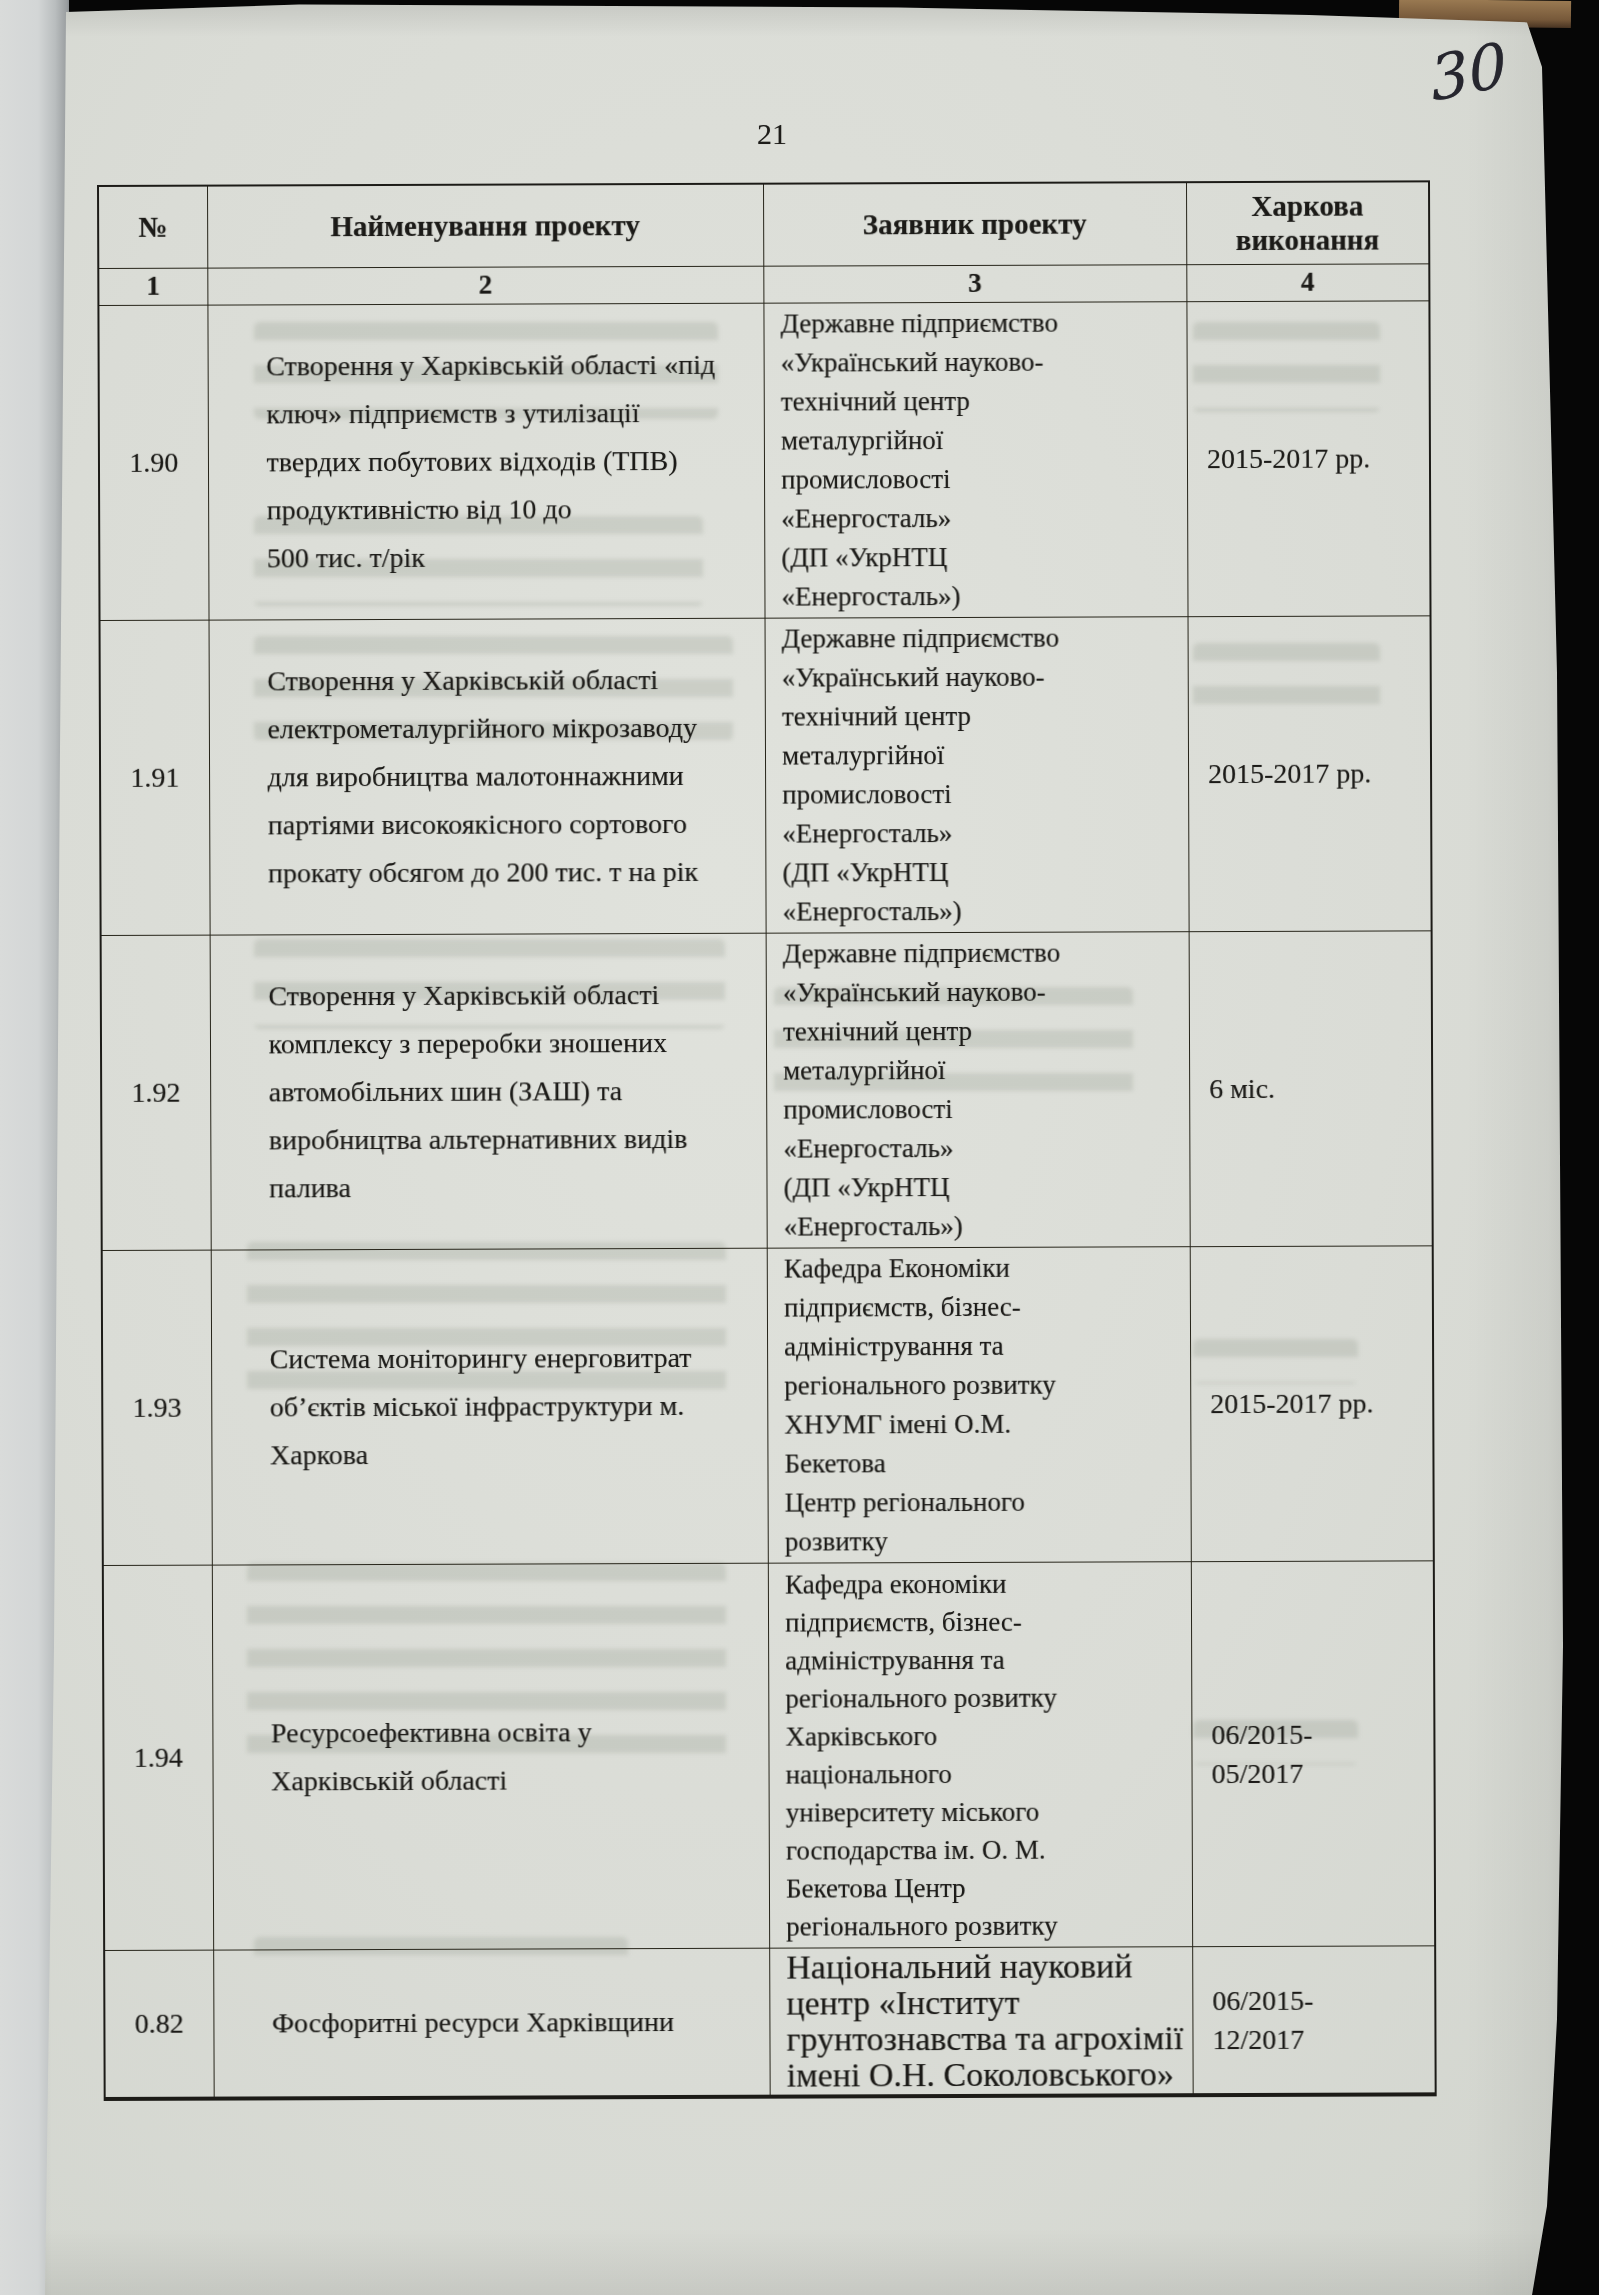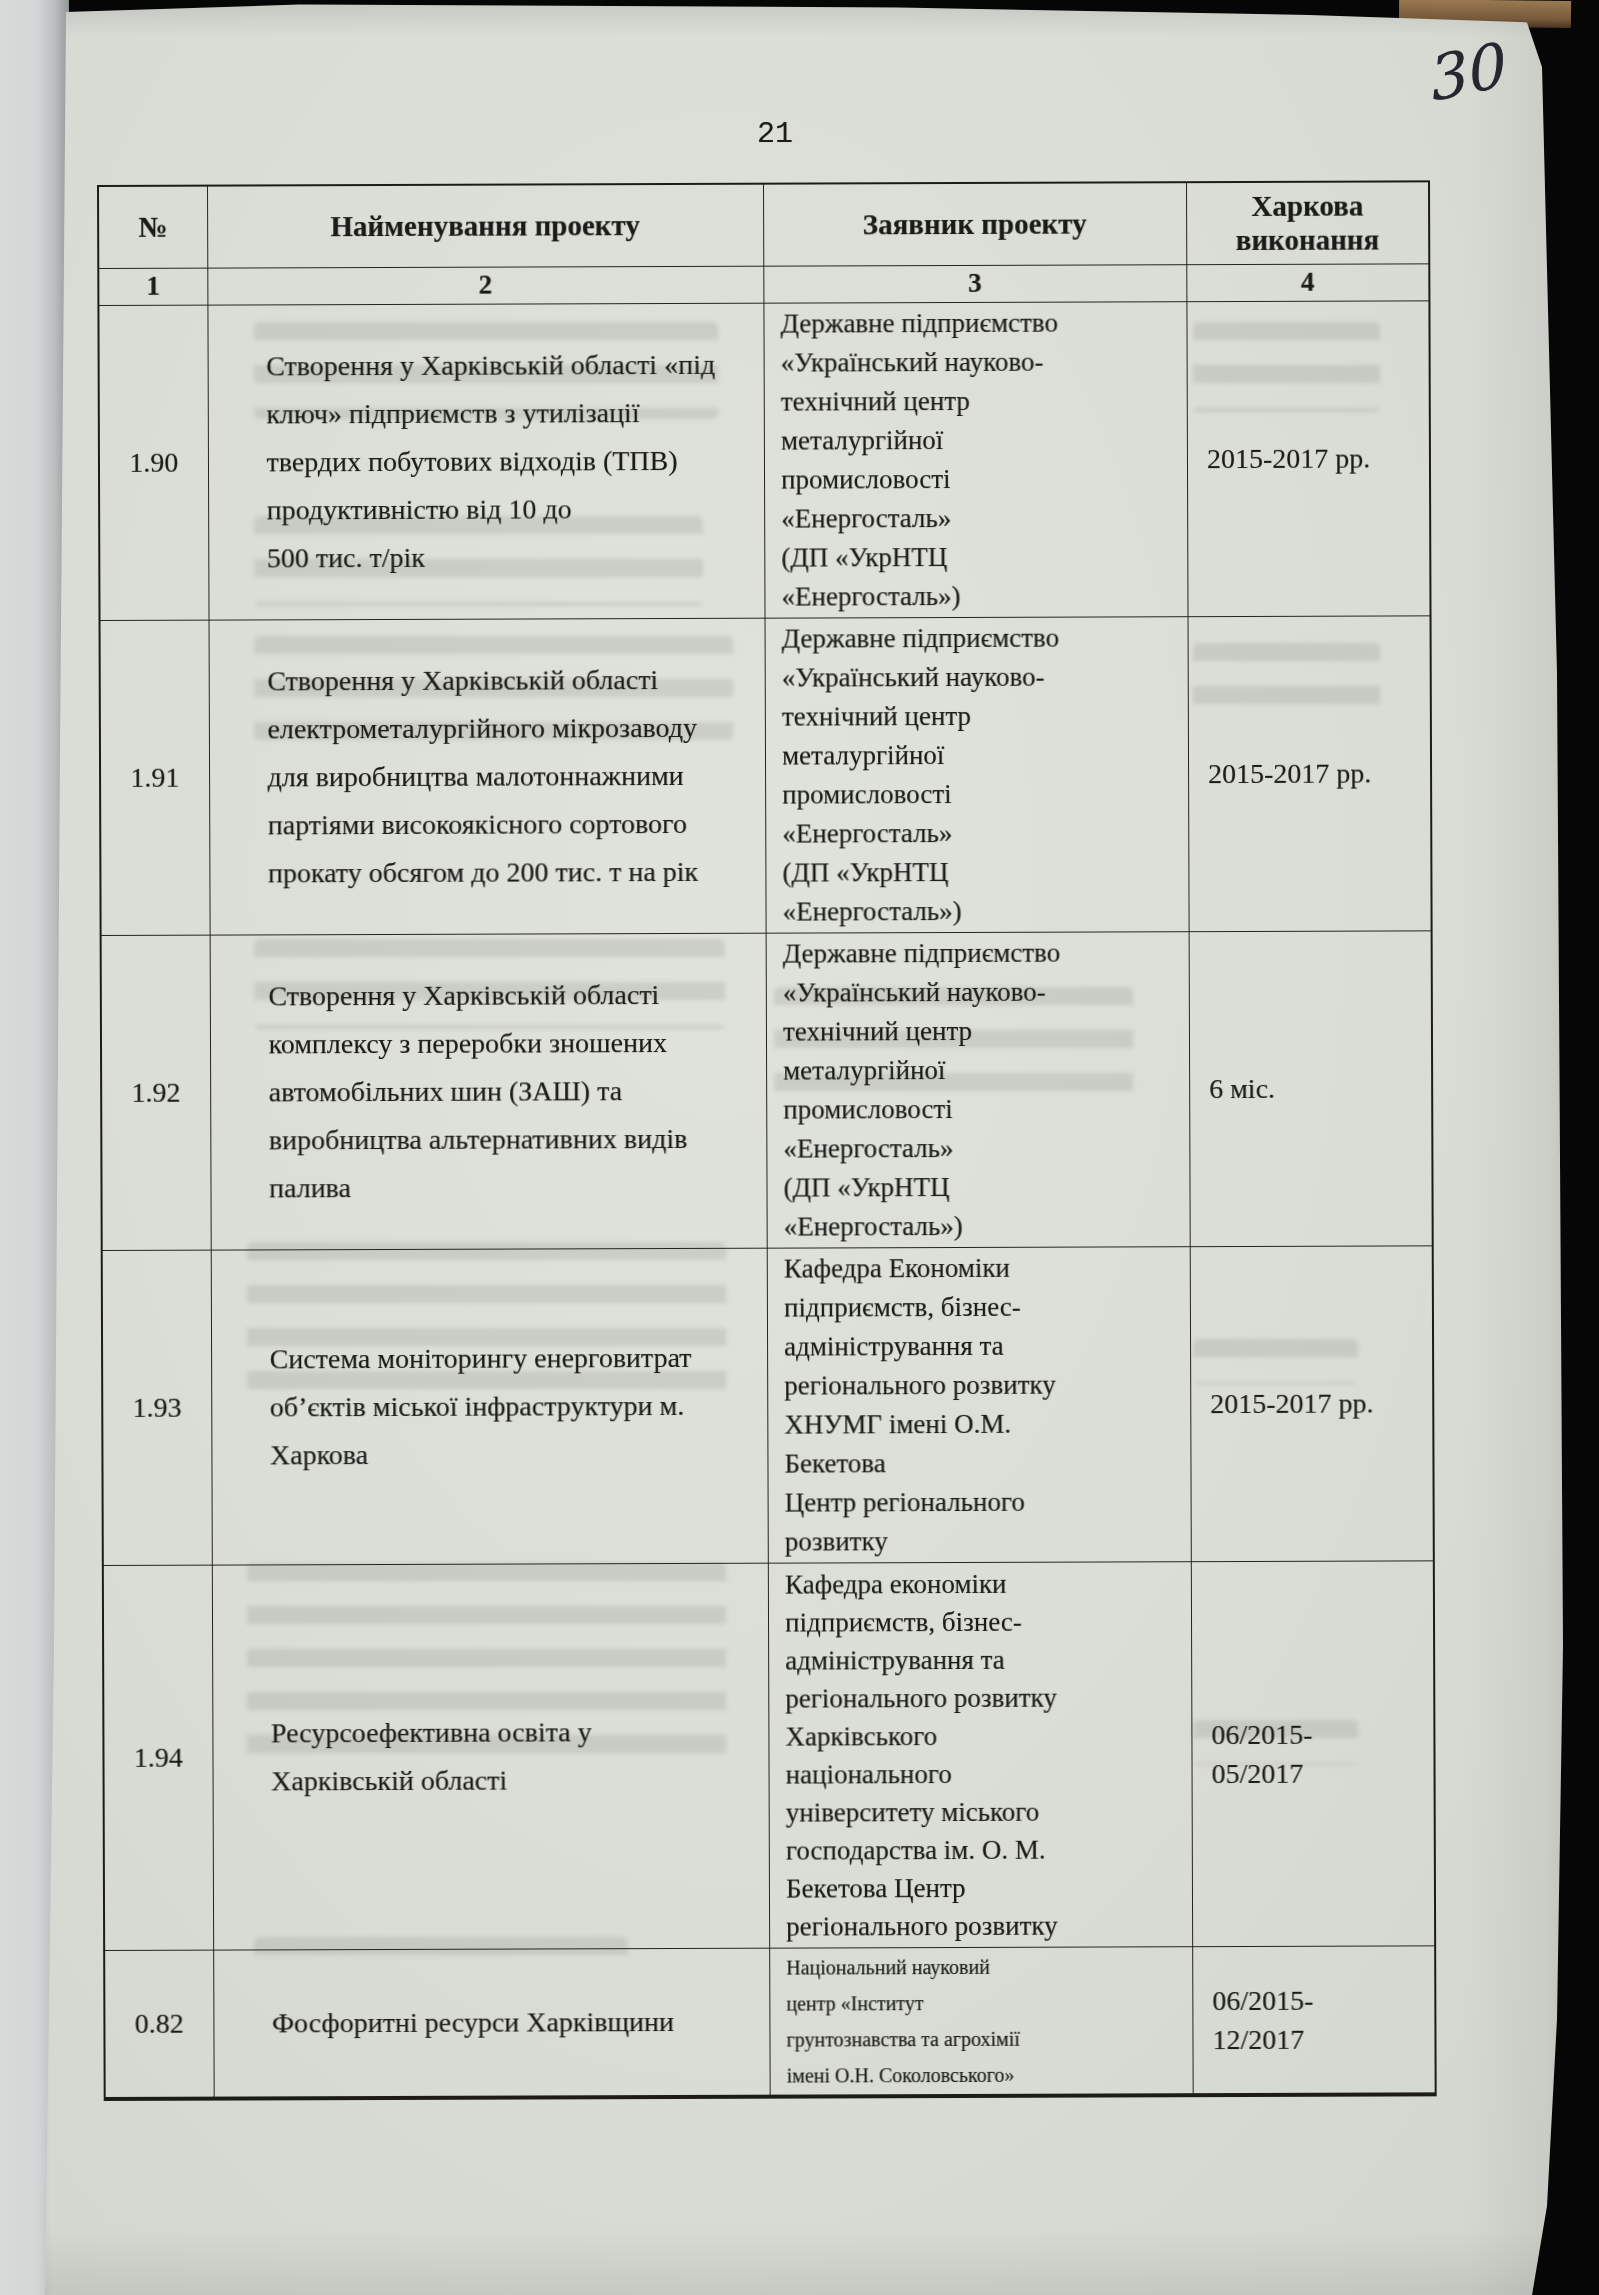--- a/index.html
+++ b/index.html
@@ -34,21 +34,20 @@
       linear-gradient(90deg, rgba(0,0,0,0.30) 0px, rgba(0,0,0,0.12) 16.5px, rgba(0,0,0,0) 52px),
       linear-gradient(270deg, rgba(0,0,0,0.18) 0px, rgba(0,0,0,0.05) 52px, rgba(0,0,0,0) 135px),
       linear-gradient(180deg, rgba(0,0,0,0.10) 0px, rgba(0,0,0,0) 37px),
       linear-gradient(0deg, rgba(0,0,0,0.08) 0px, rgba(0,0,0,0) 67px),
       radial-gradient(ellipse at 45% 38%, #e0e2dc 0%, #dadcd6 55%, #d2d5ce 100%);
   }
   .page-number{
     position:absolute;left:757px;top:117px;
     font-size:30px;color:#1d1c19;
     text-shadow:0 0 0.7px rgba(30,30,25,.4);
-    font-family:Liberation Mono, monospace;
   }
   .handwritten{
     position:absolute;left:1430px;top:36px;
     font-size:61px;font-style:italic;
     font-family:"DejaVu Serif", serif;
     color:#26262e;
     transform:rotate(-12deg) skewX(-6deg);
     text-shadow:0 0 0.7px rgba(30,30,50,.5);
   }
   
@@ -94,21 +93,21 @@
     font-size:28px;line-height:48px;
     padding-left:58px;padding-right:10.5px;
     white-space:pre-line;
   }
   td.applicant{
     font-size:27px;line-height:39px;
     padding-left:16.5px;padding-right:6px;
     white-space:pre-line;
   }
   tr.r4 td.applicant{line-height:38px;}
-  tr.r5 td.applicant{line-height:36px;font-size:20px;margin-left:8px;}
+  tr.r5 td.applicant{line-height:36px;font-size:34px;margin-left:8px;}
   td.term{
     font-size:28px;line-height:39px;
     padding-left:19.4px;padding-right:4.5px;
     white-space:pre-line;
   }
 </style>
 </head>
 <body>
 
 <div id="canvas">

